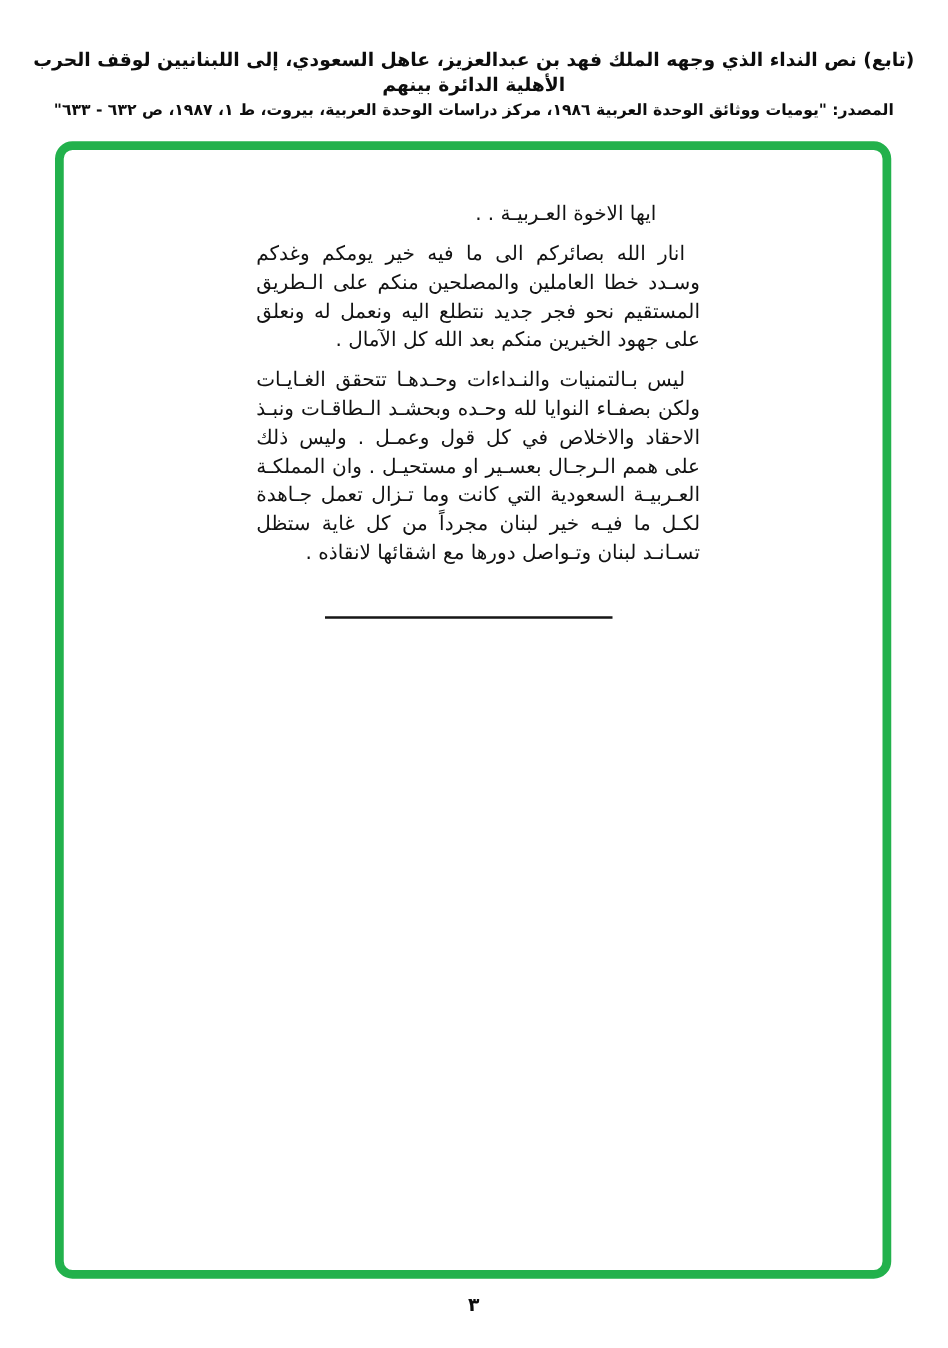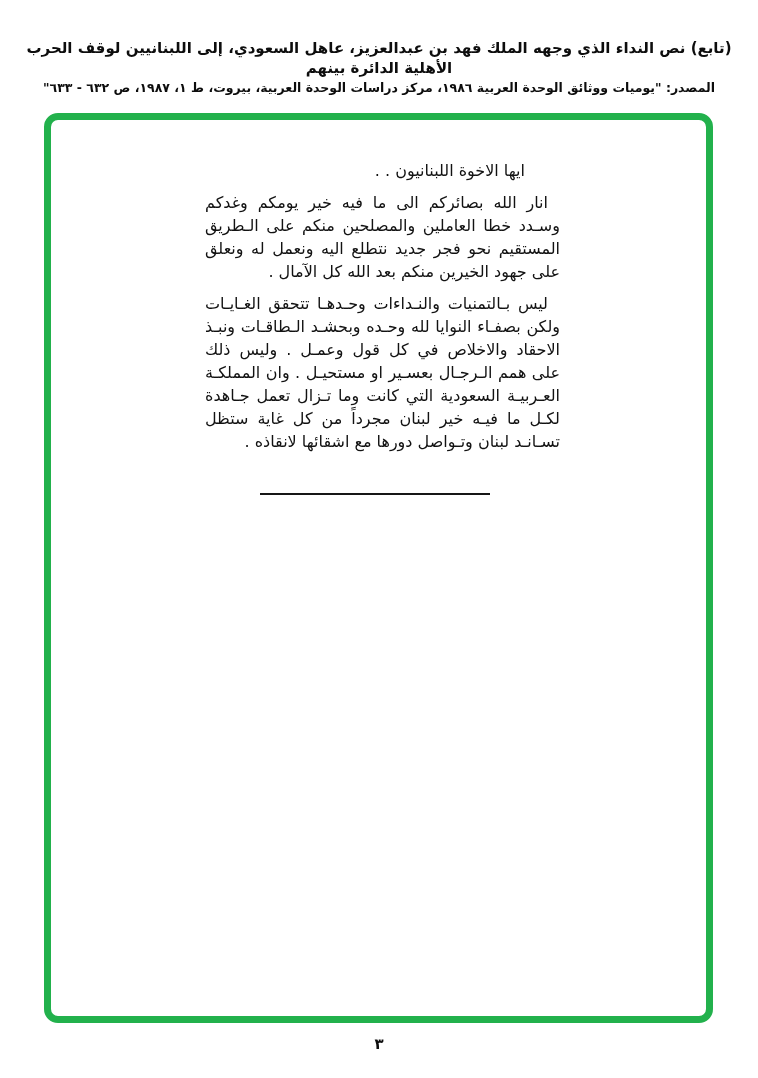--- a/index.html
+++ b/index.html
@@ -92,21 +92,21 @@
 
 <div class="page">
 
   <div class="header-title">(تابع) نص النداء الذي وجهه الملك فهد بن عبدالعزيز، عاهل السعودي، إلى اللبنانيين لوقف الحرب الأهلية الدائرة بينهم</div>
 
   <div class="header-source">المصدر: "يوميات ووثائق الوحدة العربية ١٩٨٦، مركز دراسات الوحدة العربية، بيروت، ط ١، ١٩٨٧، ص ٦٣٢ - ٦٣٣"</div>
 
   <div class="green-frame"></div>
 
   <div class="letter">
-    <p class="salutation">ايها الاخوة اللبنانيون . .</p>
+    <p class="salutation">ايها الاخوة العـربيـة . .</p>
     <p class="para">انار الله بصائركم الى ما فيه خير يومكم وغدكم وسـدد خطا العاملين والمصلحين منكم على الـطريق المستقيم نحو فجر جديد نتطلع اليه ونعمل له ونعلق على جهود الخيرين منكم بعد الله كل الآمال .</p>
     <p class="para">ليس بـالتمنيات والنـداءات وحـدهـا تتحقق الغـايـات ولكن بصفـاء النوايا لله وحـده وبحشـد الـطاقـات ونبـذ الاحقاد والاخلاص في كل قول وعمـل . وليس ذلك على همم الـرجـال بعسـير او مستحيـل . وان المملكـة العـربيـة السعودية التي كانت وما تـزال تعمل جـاهدة لكـل ما فيـه خير لبنان مجرداً من كل غاية ستظل تسـانـد لبنان وتـواصل دورها مع اشقائها لانقاذه .</p>
     <div class="separator"></div>
   </div>
 
   <div class="page-number">٣</div>
 
 </div>
 
 </body></html>

